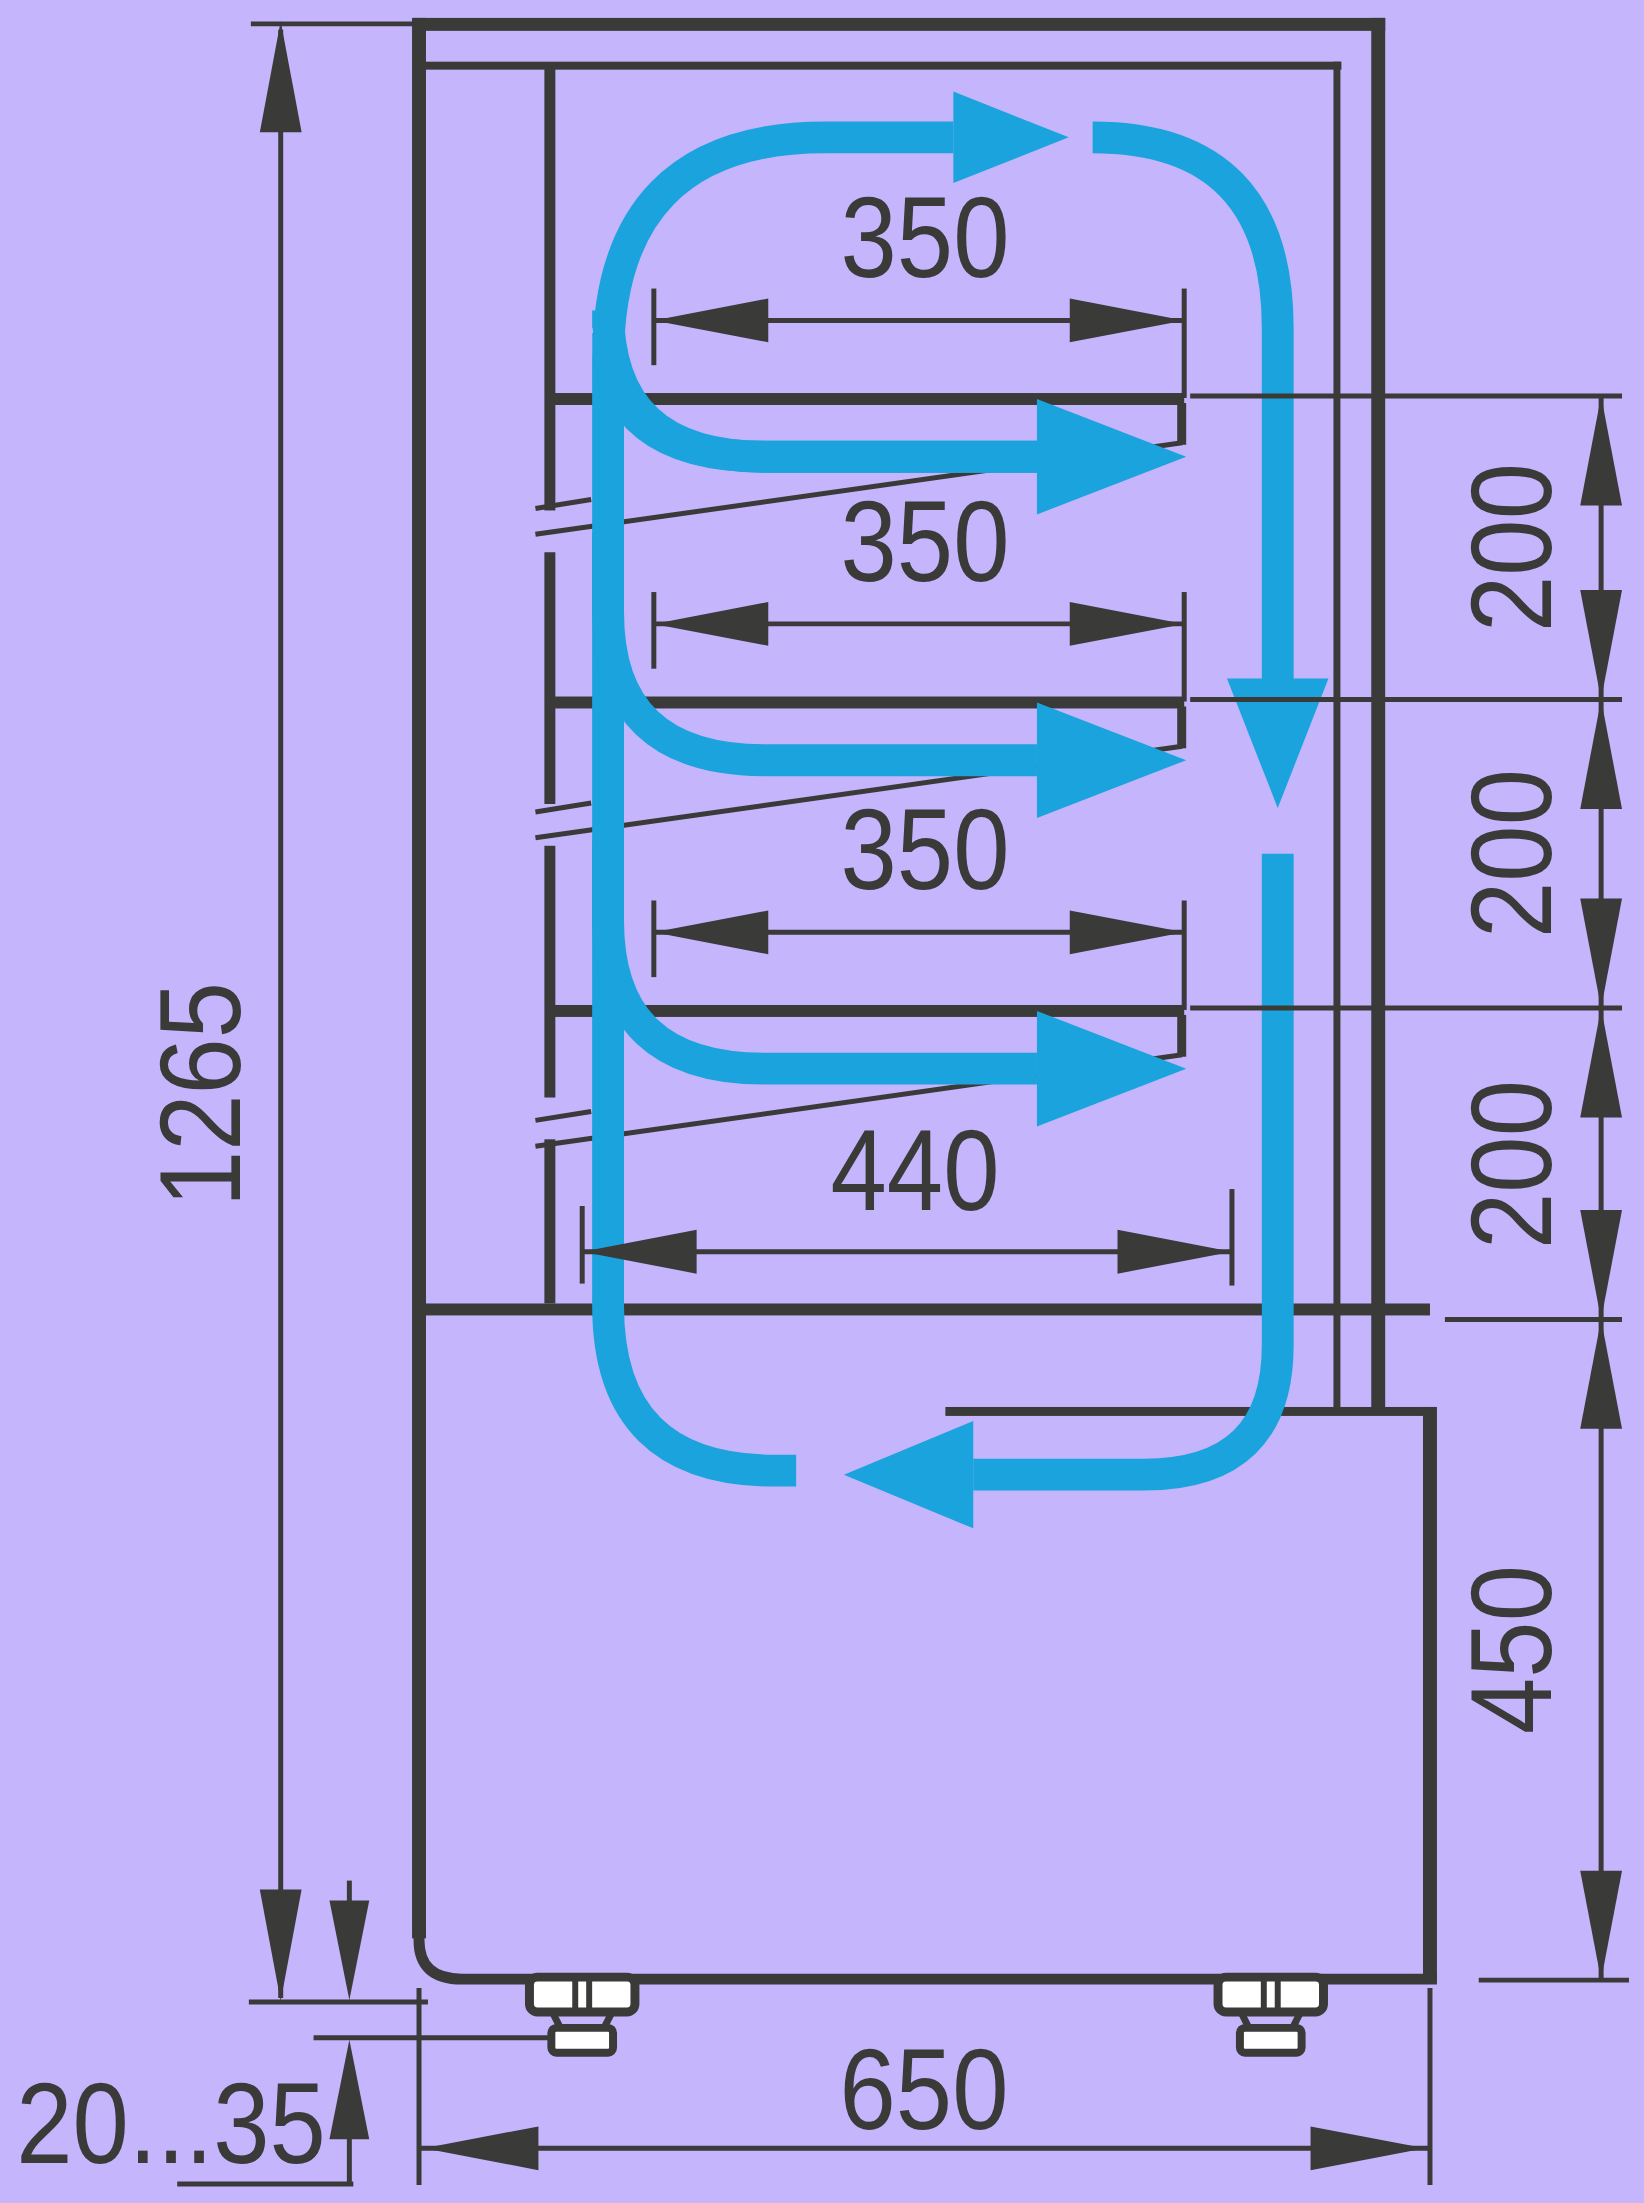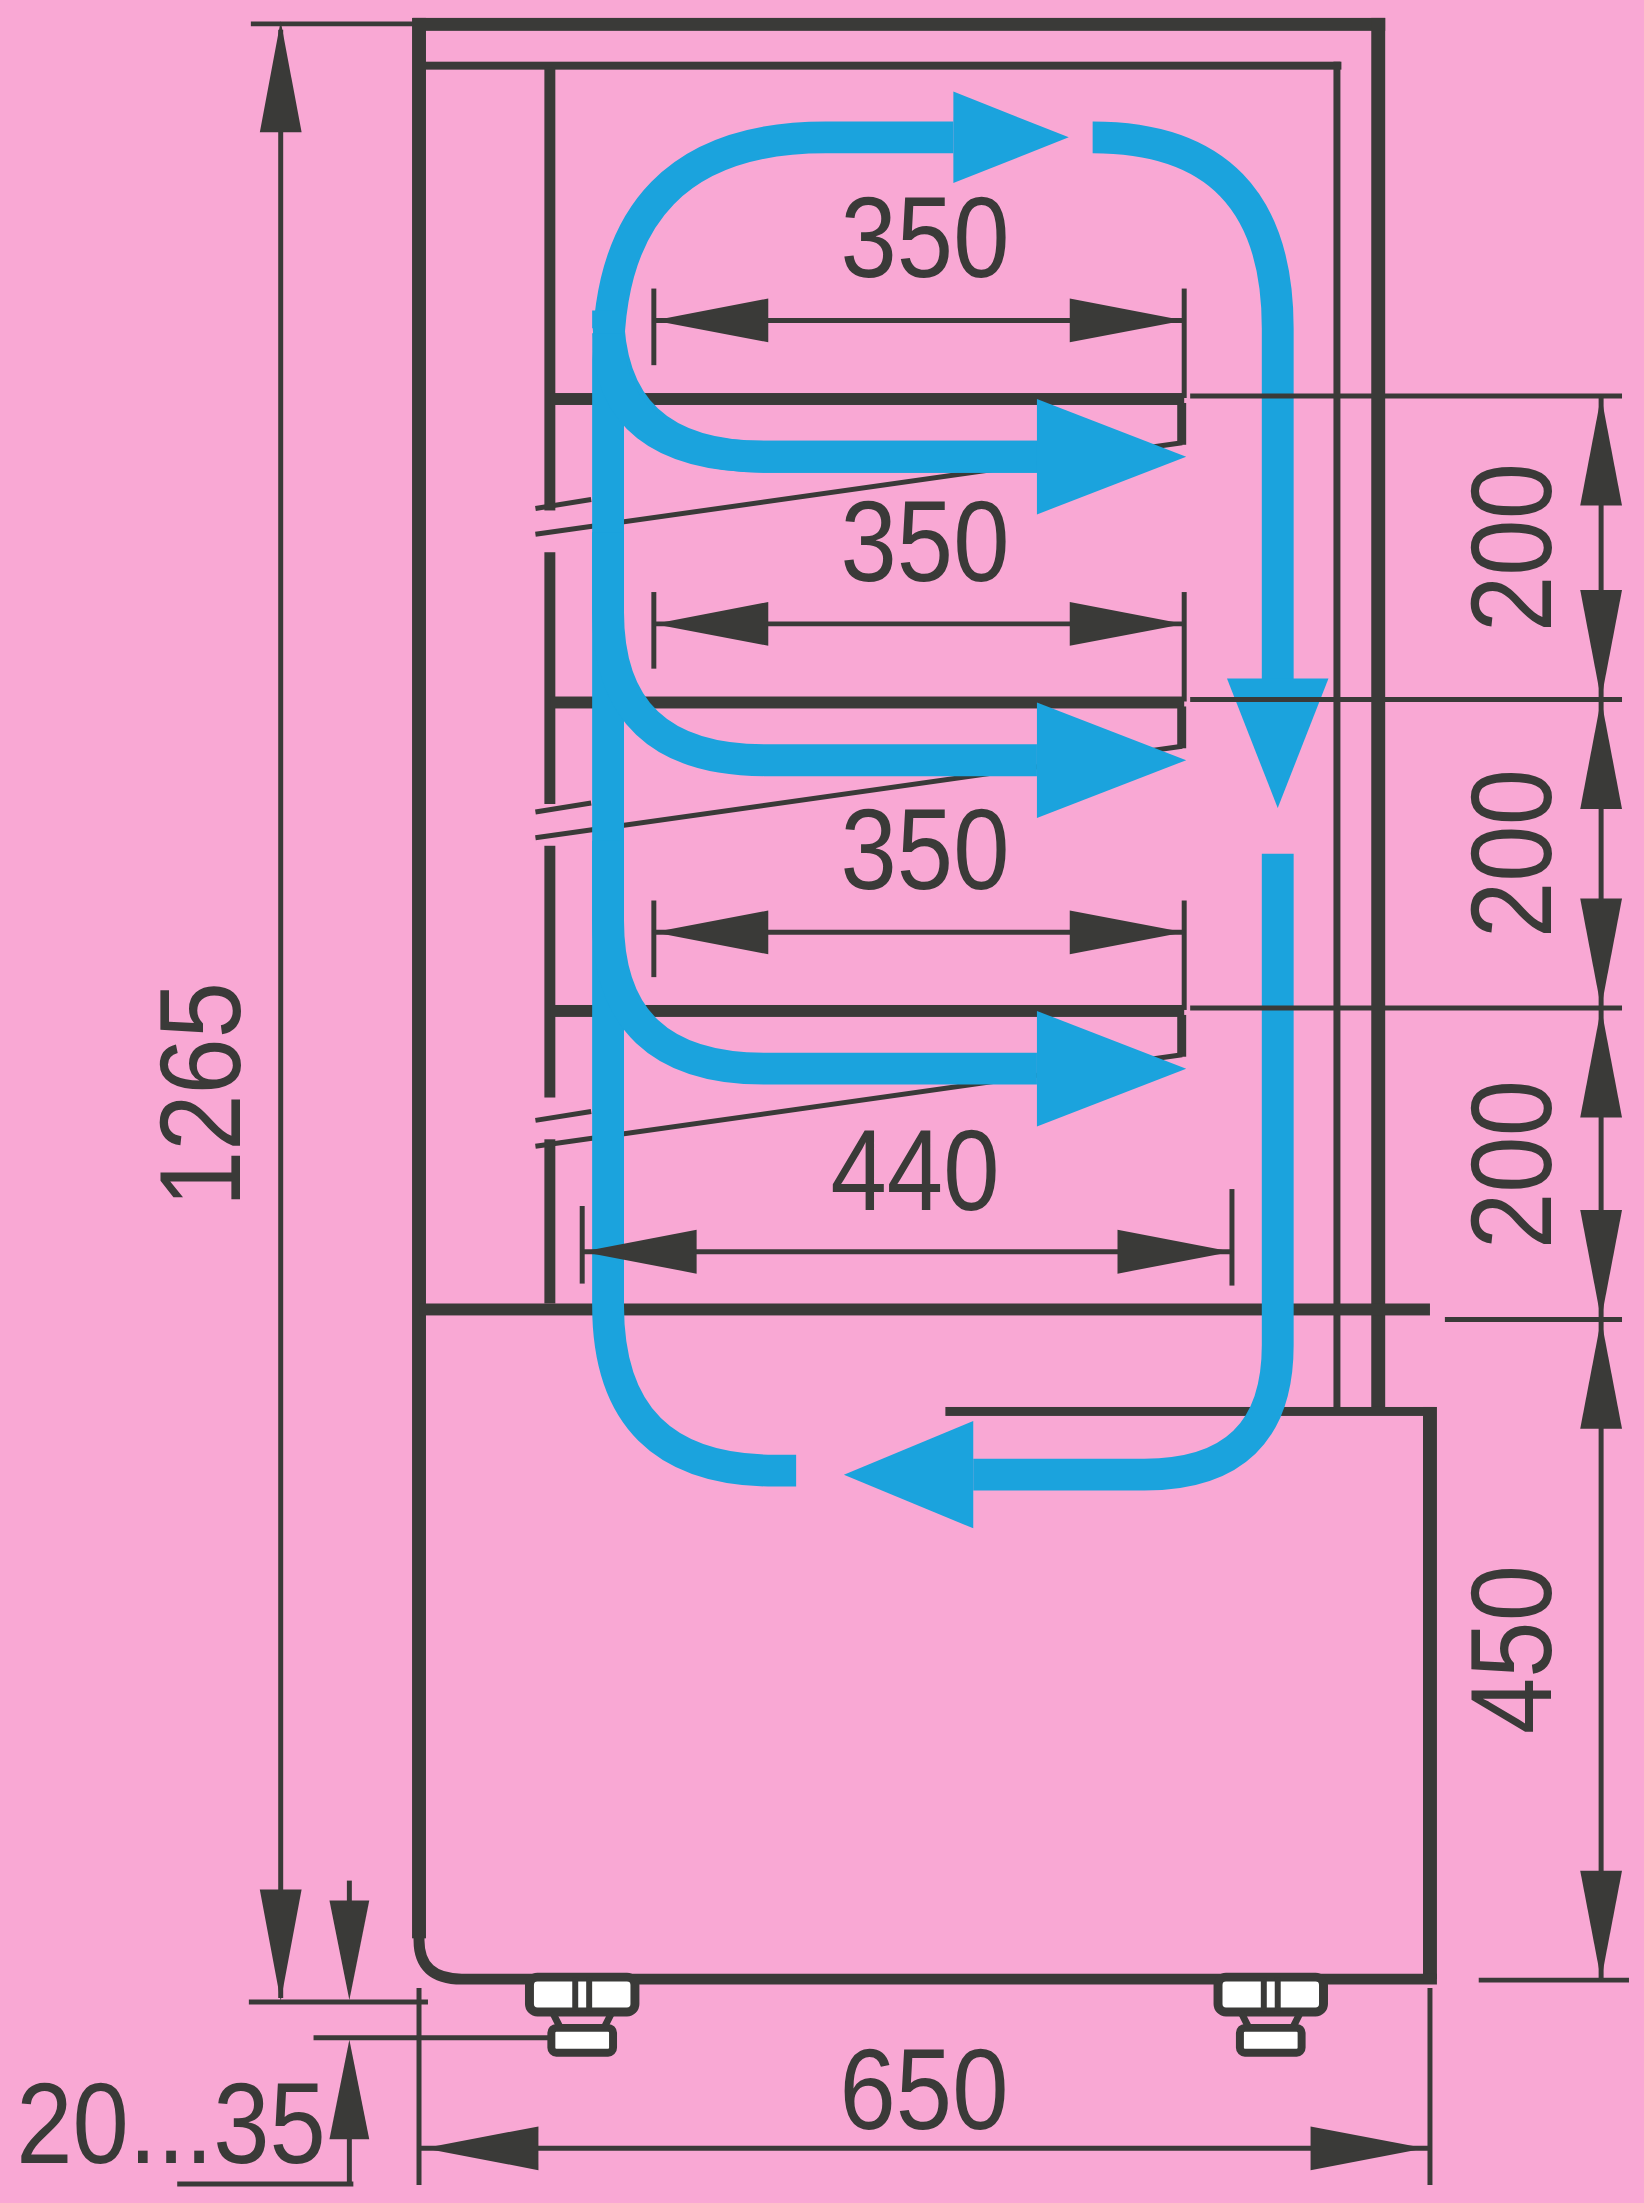--- a/index.html
+++ b/index.html
@@ -1,16 +1,16 @@
 <!DOCTYPE html>
 <html><head>
 <meta charset="utf-8">
 <style>
   html,body{margin:0;padding:0;background:#fff;}
-  #stage{position:relative;width:1645px;height:2204px;background:#f9a8d4;overflow:hidden;
+  #stage{position:relative;width:1645px;height:2204px;background:#c4b5fd;overflow:hidden;
          font-family:"Liberation Sans", sans-serif;}
   #stage svg{position:absolute;left:0;top:0;}
   .dim-label{position:absolute;display:flex;align-items:center;justify-content:center;
              font-size:115px;font-weight:normal;color:#3a3a38;white-space:nowrap;
              transform:scaleX(0.88);}
   .dim-label.rot{transform:rotate(-90deg) scaleX(0.88);}
 </style>
 </head>
 <body>
 

